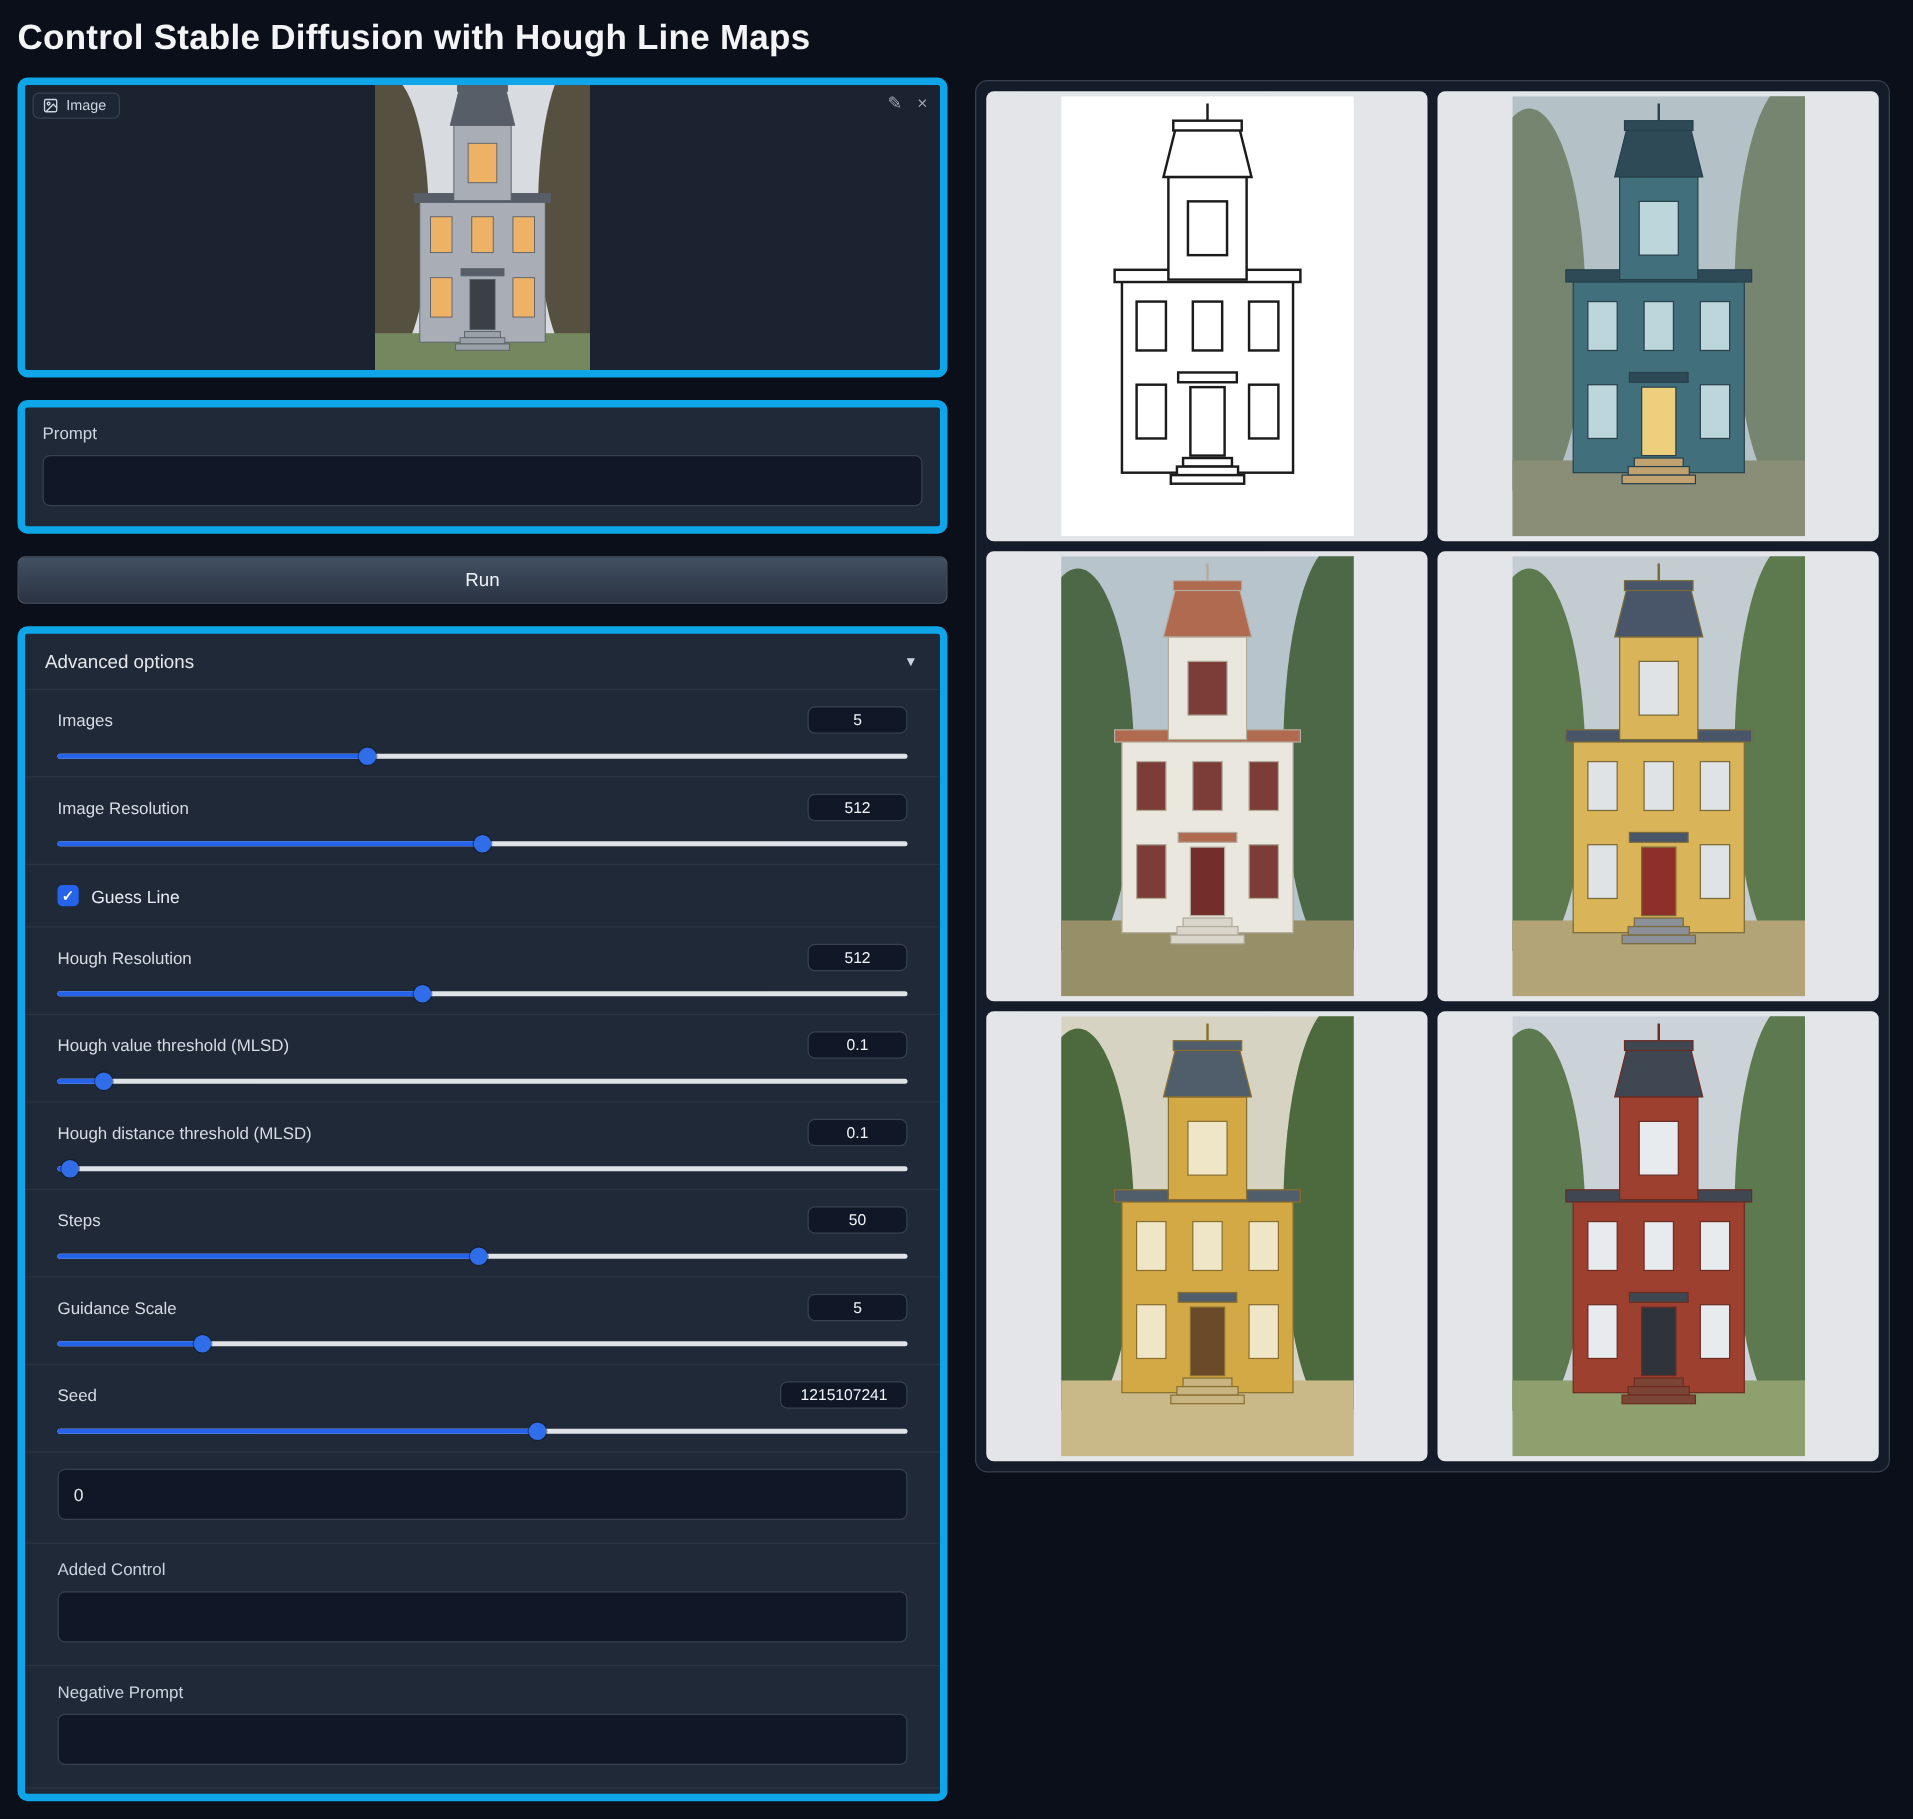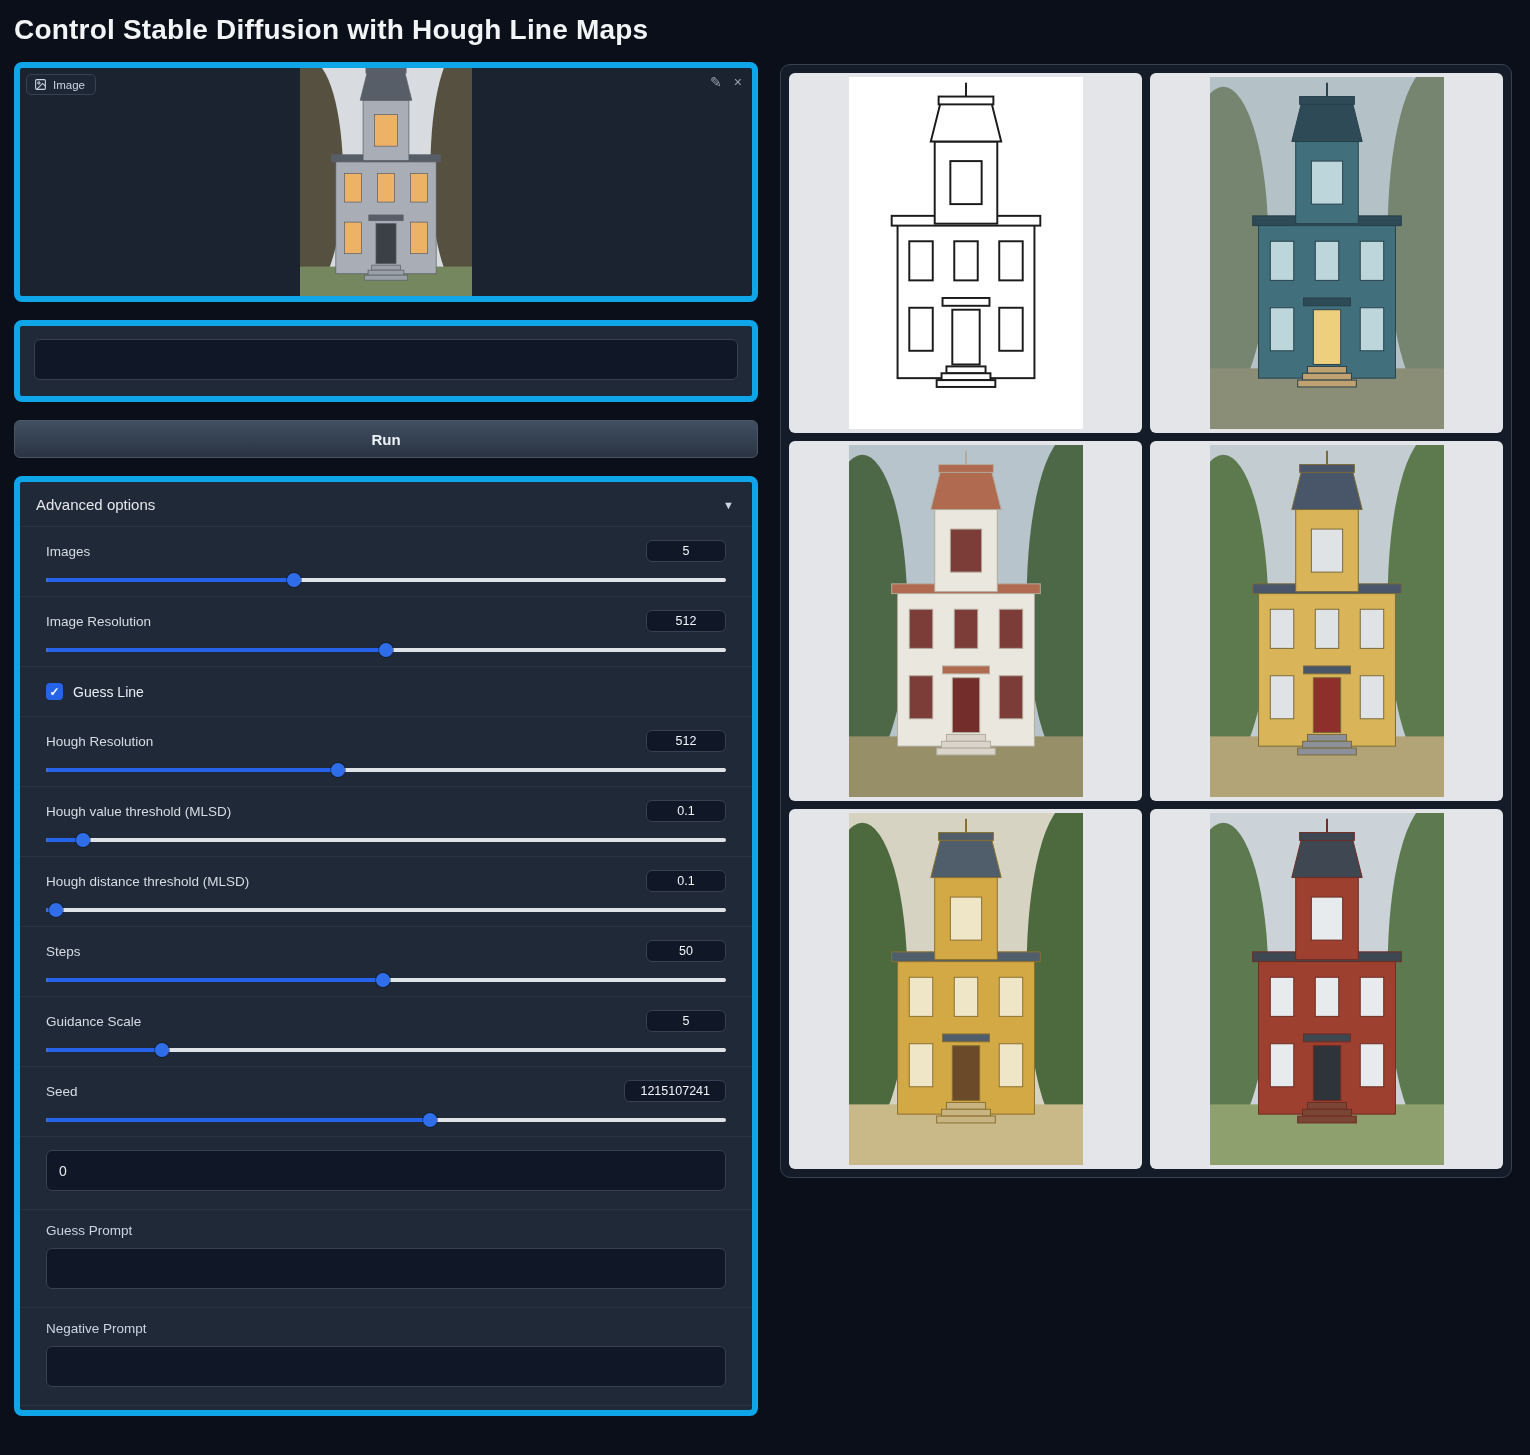--- a/index.html
+++ b/index.html
@@ -46,21 +46,21 @@
     width:100%; height:41px; background:#101827;
     border:1px solid #374151; border-radius:6px;
     color:#e5e7eb; padding:0 12px; font-size:14px; outline:none;
     font-family:"Liberation Sans", sans-serif;
   }
   
   .run-btn {
     width:100%; height:38px; border-radius:6px; cursor:pointer;
     background:linear-gradient(180deg,#415062,#2a3342);
     border:1px solid #4b5563; color:#eef2f7;
-    font-weight:700; font-size:15px; font-family:"Liberation Sans", sans-serif;
+    font-weight:400; font-size:15px; font-family:"Liberation Sans", sans-serif;
   }
   
   .advanced { overflow:hidden; padding-bottom:4px; }
   .adv-header {
     display:flex; justify-content:space-between; align-items:center;
     padding:14px 18px 13px 16px; font-size:15px; color:#e5e7eb; cursor:pointer;
   }
   .adv-arrow { font-size:11px; color:#cbd5e1; }
   .adv-rows { border-top:1px solid #2a3445; }
   .row { border-bottom:1px solid #2a3445; }
@@ -152,20 +152,21 @@
     <rect class="roof" x="96" y="226" width="48" height="8"></rect>
     <rect class="door" x="106" y="238" width="28" height="56"></rect>
     <rect class="step" x="100" y="296" width="40" height="7"></rect>
     <rect class="step" x="95" y="303" width="50" height="7"></rect>
     <rect class="step" x="90" y="310" width="60" height="7"></rect>
   </svg>
       </div>
   </div>
 
   <div class="panel prompt-block">
+    <span class="field-label">Prompt</span>
     <input class="text-input" type="text" value="" style="">
   </div>
 
   <button class="run-btn">Run</button>
 
   <div class="panel advanced">
     <div class="adv-header">
       <span>Advanced options</span>
       <span class="adv-arrow">▼</span>
     </div>
@@ -273,21 +274,21 @@
             <div class="slider-fill" style="width: 56.5%;"></div>
           <div class="slider-handle" style="left: 56.5%;"></div>
         </div>
       </div>
 
       <div class="row text-row">
         <input class="text-input" type="text" value="0" style="">
       </div>
 
       <div class="row text-row">
-        <span class="field-label">Guess Prompt</span>
+        <span class="field-label">Added Control</span>
         <input class="text-input" type="text" value="" style="">
       </div>
 
       <div class="row text-row">
         <span class="field-label">Negative Prompt</span>
         <input class="text-input" type="text" value="" style="">
       </div>
 
     </div>
   </div>

